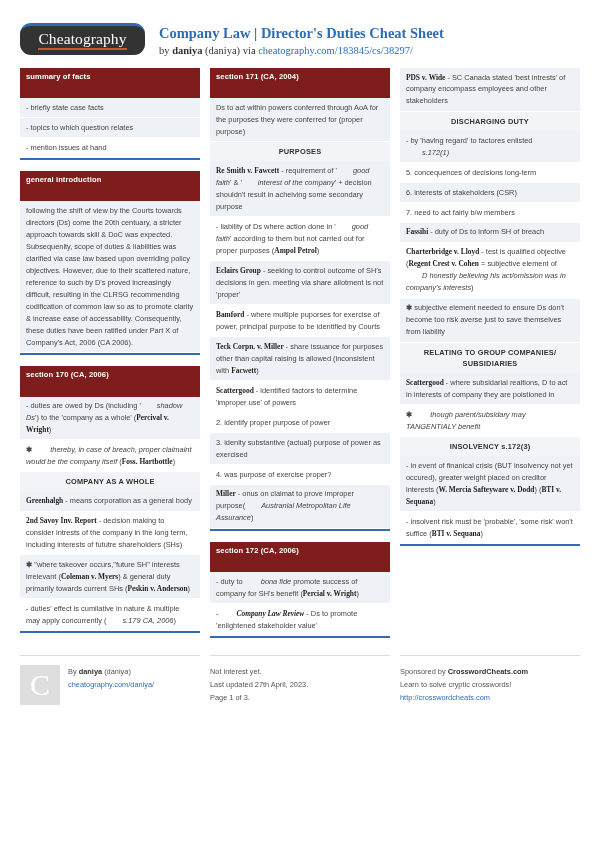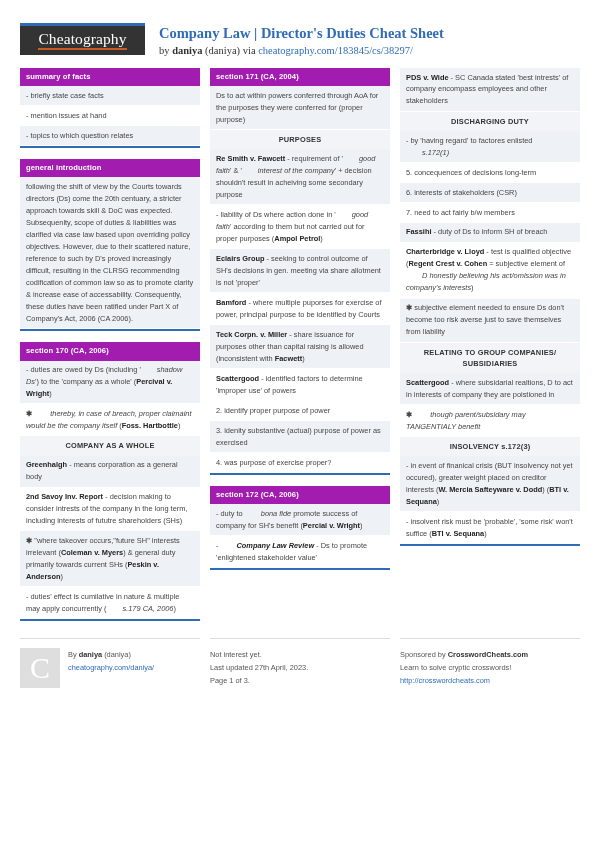--- a/index.html
+++ b/index.html
@@ -10,20 +10,21 @@
     -webkit-font-smoothing:antialiased;
   }
   .page{width:600px;height:849px;position:relative;box-sizing:border-box;padding:0 20px;}
 
   
   .masthead{display:flex;align-items:flex-start;padding-top:23px;height:57px;box-sizing:border-box;}
   .logo-box{
     width:125px;height:32px;background:#333333;border-top:3px solid #2f6cb5;
     box-sizing:border-box;display:flex;align-items:center;justify-content:center;
     flex:0 0 125px;
+    border-radius:11px;
   }
   .logo-text{
     font-family:"Liberation Serif", serif;font-size:15.5px;color:#ffffff;
     letter-spacing:.1px;border-bottom:2px solid #c85a24;padding-bottom:1px;line-height:1;
   }
   .titles{padding-left:14px;padding-top:1px;}
   .sheet-title{
     font-family:"Liberation Serif", serif;font-size:14.5px;color:#2f6cb5;
     line-height:1.25;font-weight:700;
   }
@@ -33,34 +34,34 @@
   }
   .sheet-by b{font-weight:700;}
   .sheet-by a{color:#2f6cb5;text-decoration:none;}
 
   
   .columns{display:flex;gap:10px;margin-top:11px;align-items:flex-start;}
   .col{width:180px;flex:0 0 180px;}
 
   .block{margin-bottom:11px;border-bottom:2px solid #2f6cb5;}
   .block-head{
-    background:#a21caf;color:#ffffff;font-size:7.6px;font-weight:700;
-    padding:4px 6px 4px 6px;line-height:1.35;letter-spacing:.1px;
+    background:#7f1d1d;color:#ffffff;font-size:7.6px;font-weight:700;
+    padding:4px 6px 16px 6px;line-height:1.35;letter-spacing:.1px;
   }
   .row{
     font-size:7.4px;line-height:1.62;padding:3.5px 6px;color:#444444;
     border-bottom:1px solid #ffffff;
   }
   .row.alt{background:#eef2f6;}
   .row.plain{background:#ffffff;}
   .subhead{
     background:#f2f4f7;text-align:center;font-size:7.4px;font-weight:700;
     color:#333333;padding:4px 6px;line-height:1.5;letter-spacing:.2px;
   }
-  .row b{font-weight:700;color:#222222;}
+  .row b{font-weight:700;color:#222222;font-family:Liberation Serif, serif;}
   .row i{font-style:italic;margin-left:16px;}
   .row .star{font-weight:700;}
 
   
   .footer{display:flex;gap:10px;margin-top:6px;}
   .fcol{width:180px;flex:0 0 180px;border-top:1px solid #dcdcdc;padding-top:9px;
         font-size:7.4px;line-height:1.72;color:#555555;display:flex;}
   .avatar{
     width:40px;height:40px;background:#dedede;color:#ffffff;flex:0 0 40px;
     font-family:"Liberation Serif", serif;font-size:30px;line-height:40px;
@@ -83,22 +84,22 @@
       <div class="sheet-title">Company Law | Director's Duties Cheat Sheet</div>
       <div class="sheet-by"><span>by </span><b>daniya</b><span> (daniya) </span><span>via </span><a href="#">cheatography.com/183845/cs/38297/</a></div>
     </div>
   </div>
 
   <div class="columns">
     <div class="col">
         <div class="block">
           <div class="block-head">summary of facts</div>
           <div class="row alt">- briefly state case facts</div>
+          <div class="row alt">- topics to which question relates</div>
           <div class="row plain">- mention issues at hand</div>
-          <div class="row alt">- topics to which question relates</div>
         </div>
         <div class="block">
           <div class="block-head">general introduction</div>
           <div class="row alt">following the shift of view by the Courts towards directors (Ds) come the 20th centuary, a stricter approach towards skill &amp; DoC was expected. Subsequenlty, scope of duties &amp; liabilities was clarified via case law based upon overriding policy objectives. However, due to their scattered nature, reference to such by D's proved increasingly difficult, resulting in the CLRSG recommending codification of common law so as to promote clarity &amp; increase ease of accessability. Consequently, these duties have been ratified under Part X of Company's Act, 2006 (CA 2006).</div>
         </div>
         <div class="block">
           <div class="block-head">section 170 (CA, 2006)</div>
           <div class="row alt">- duties are owed by Ds (including '<i>shadow Ds</i>') to the 'company as a whole' (<b>Percival v. Wright</b>)</div>
           <div class="row plain"><span class="star">✱</span> <i>thereby, in case of breach, proper claimaint would be the company itself</i> (<b>Foss. Hartbottle</b>)</div>
           <div class="subhead">COMPANY AS A WHOLE</div>
@@ -115,20 +116,21 @@
           <div class="subhead">PURPOSES</div>
           <div class="row alt"><b>Re Smith v. Fawcett</b> - requirement of '<i>good faith</i>' &amp; '<i>interest of the company</i>' + decision shouldn't result in acheiving some secondary purpose</div>
           <div class="row plain">- liability of Ds where action done in '<i>good faith</i>' according to them but not carried out for proper purposes (<b>Ampol Petrol</b>)</div>
           <div class="row alt"><b>Eclairs Group</b> - seeking to control outcome of SH's decisions in gen. meeting via share allotment is not 'proper'</div>
           <div class="row plain"><b>Bamford</b> - where multiple puporses for exercise of power, principal purpose to be identified by Courts</div>
           <div class="row alt"><b>Teck Corpn. v. <b>Miller</b></b> - share issuance for purposes other than capital raising is allowed (inconsistent with <b>Facwett</b>)</div>
           <div class="row plain"><b>Scattergood</b> - identified factors to determine 'improper use' of powers</div>
           <div class="row plain">2. identify proper purpose of power</div>
           <div class="row alt">3. idenity substantive (actual) purpose of power as exercised</div>
           <div class="row plain">4. was purpose of exercise proper?</div>
+          <div class="row alt"><b>Miller</b> - onus on claimat to prove improper purpose(<i>Austranial Metropolitan Life Assurance</i>)</div>
         </div>
         <div class="block">
           <div class="block-head">section 172 (CA, 2006)</div>
           <div class="row alt">- duty to <i>bona fide</i> promote success of company for SH's benefit (<b>Percial v. Wright</b>)</div>
           <div class="row plain">- <i><b>Company Law Review</b></i> - Ds to promote 'enlightened stakeholder value'</div>
         </div>
       </div>
     <div class="col">
         <div class="block">
           <div class="row alt"><b>PDS v. Wide</b> - SC Canada stated 'best intrests' of company encompass employees and other stakeholders</div>

